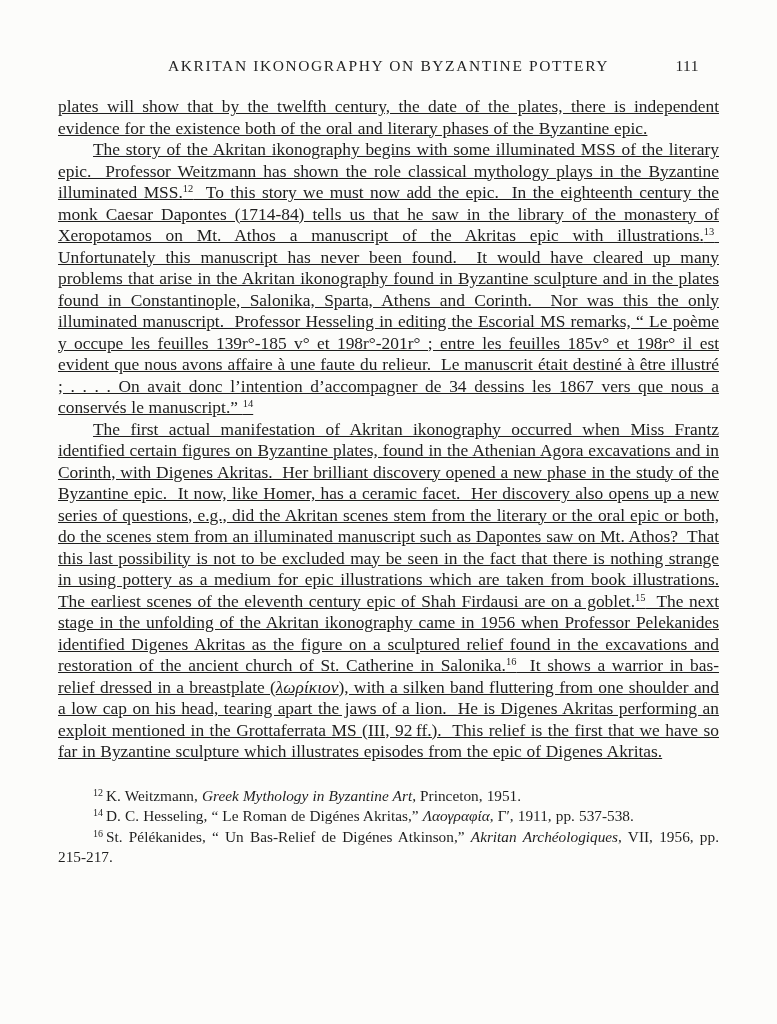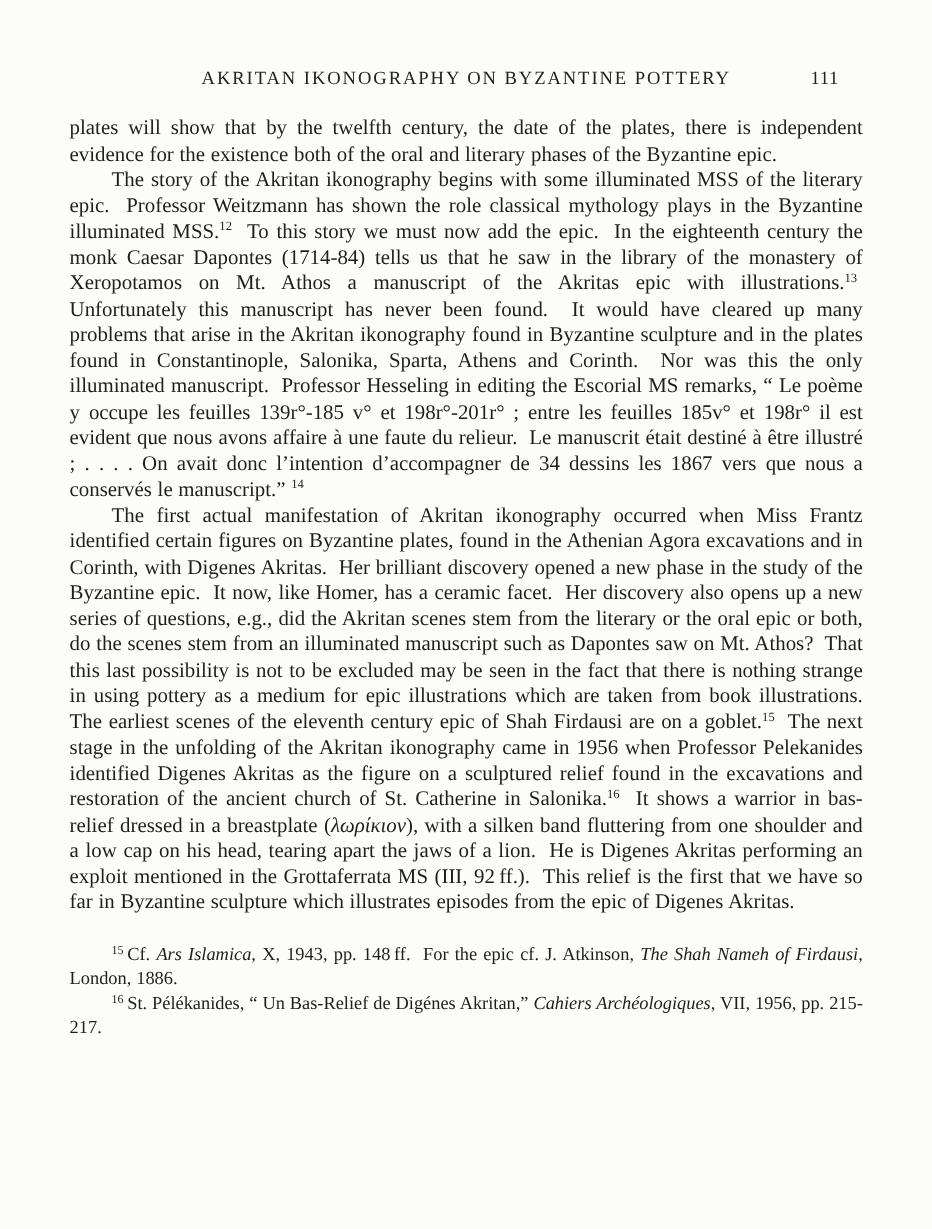--- a/index.html
+++ b/index.html
@@ -35,20 +35,21 @@
     position: absolute;
     right: 20px;
     top: 0;
     letter-spacing: 0.5px;
   }
   .body-text p {
     text-align: justify;
     font-size: 17.4px;
     line-height: 21.5px;
     word-spacing: 0.4px;
+    text-decoration: underline;
   }
   .body-text p.indent { text-indent: 35px; }
   sup.fn-ref {
     font-size: 10.5px;
     line-height: 0;
     vertical-align: 6px;
     letter-spacing: 0;
   }
   .footnotes { margin-top: 23px; }
   .footnote {
@@ -77,18 +78,19 @@
       <span class="page-number">111</span>
     </header>
 
     <main class="body-text" id="body-text">
         <p class="para"><span>plates will show that by the twelfth century, the date of the plates, there is independent evidence for the existence both of the oral and literary phases of the Byzantine epic.</span></p>
         <p class="para indent"><span>The story of the Akritan ikonography begins with some illuminated MSS of the literary epic.&nbsp; Professor Weitzmann has shown the role classical mythology plays in the Byzantine illuminated MSS.</span><sup class="fn-ref">12</sup><span>&nbsp; To this story we must now add the epic.&nbsp; In the eighteenth century the monk Caesar Dapontes (1714-84) tells us that he saw in the library of the monastery of Xeropotamos on Mt. Athos a manuscript of the Akritas epic with illustrations.</span><sup class="fn-ref">13</sup><span>&nbsp; Unfortunately this manuscript has never been found.&nbsp; It would have cleared up many problems that arise in the Akritan ikonography found in Byzantine sculpture and in the plates found in Constantinople, Salonika, Sparta, Athens and Corinth.&nbsp; Nor was this the only illuminated manuscript.&nbsp; Professor Hesseling in editing the Escorial MS remarks, “ Le poème y occupe les feuilles 139r°-185 v° et 198r°-201r° ; entre les feuilles 185v° et 198r° il est evident que nous avons affaire à une faute du relieur.&nbsp; Le manuscrit était destiné à être illustré ; . . . . On avait donc l’intention d’accompagner de 34 dessins les 1867 vers que nous a conservés le manuscript.” </span><sup class="fn-ref">14</sup></p>
         <p class="para indent"><span>The first actual manifestation of Akritan ikonography occurred when Miss Frantz identified certain figures on Byzantine plates, found in the Athenian Agora excavations and in Corinth, with Digenes Akritas.&nbsp; Her brilliant discovery opened a new phase in the study of the Byzantine epic.&nbsp; It now, like Homer, has a ceramic facet.&nbsp; Her discovery also opens up a new series of questions, e.g., did the Akritan scenes stem from the literary or the oral epic or both, do the scenes stem from an illuminated manuscript such as Dapontes saw on Mt. Athos?&nbsp; That this last possibility is not to be excluded may be seen in the fact that there is nothing strange in using pottery as a medium for epic illustrations which are taken from book illustrations. The earliest scenes of the eleventh century epic of Shah Firdausi are on a goblet.</span><sup class="fn-ref">15</sup><span>&nbsp; The next stage in the unfolding of the Akritan ikonography came in 1956 when Professor Pelekanides identified Digenes Akritas as the figure on a sculptured relief found in the excavations and restoration of the ancient church of St. Catherine in Salonika.</span><sup class="fn-ref">16</sup><span>&nbsp; It shows a warrior in bas-relief dressed in a breastplate (</span><i>λωρίκιον</i><span>), with a silken band fluttering from one shoulder and a low cap on his head, tearing apart the jaws of a lion.&nbsp; He is Digenes Akritas performing an exploit mentioned in the Grottaferrata MS (III, 92 ff.).&nbsp; This relief is the first that we have so far in Byzantine sculpture which illustrates episodes from the epic of Digenes Akritas.</span></p>
       </main>
 
     <section class="footnotes" id="footnotes">
-        <p class="footnote"><sup class="fn-num">15</sup><span>Cf. </span><i>Ars Islamica</i><span>, X, 1943, pp. 148 ff.&nbsp; For the epic cf. J. Atkinson, </span><i>The Shah Nameh of Firdausi</i><span>, London, 1886.</span></p>
-        <p class="footnote"><sup class="fn-num">16</sup><span>St. Pélékanides, “ Un Bas-Relief de Digénes Akritan,” </span><i>Cahiers Archéologiques</i><span>, VII, 1956, pp. 215-217.</span></p>
+        <p class="footnote"><sup class="fn-num">12</sup><span>K. Weitzmann, </span><i>Greek Mythology in Byzantine Art</i><span>, Princeton, 1951.</span></p>
+        <p class="footnote"><sup class="fn-num">14</sup><span>D. C. Hesseling, “ Le Roman de Digénes Akritas,” </span><i>Λαογραφία</i><span>, Γ′, 1911, pp. 537-538.</span></p>
+        <p class="footnote"><sup class="fn-num">16</sup><span>St. Pélékanides, “ Un Bas-Relief de Digénes Atkinson,” </span><i>Akritan Archéologiques</i><span>, VII, 1956, pp. 215-217.</span></p>
       </section>
 
   </div>
 </div>
 
 </body></html>

